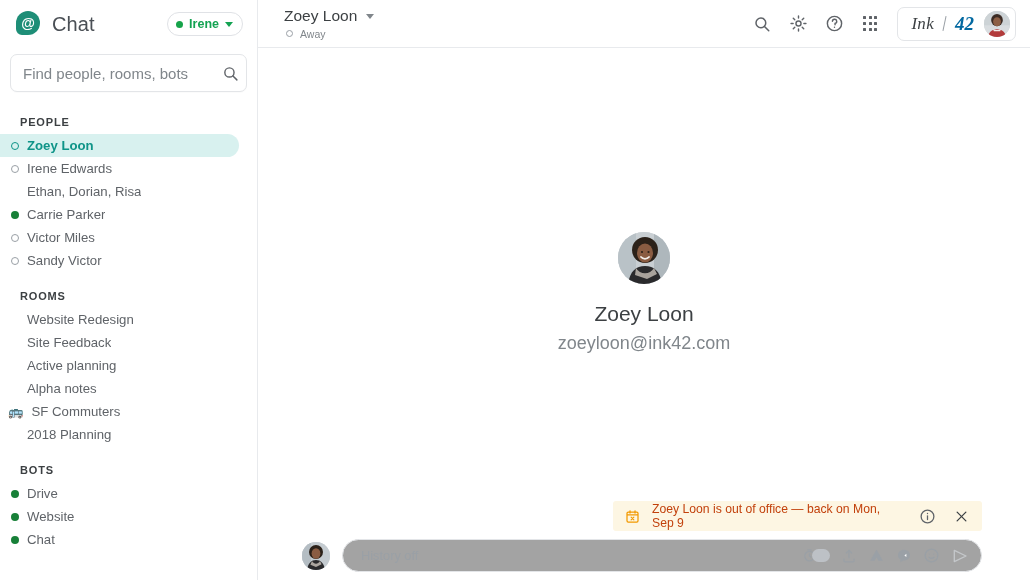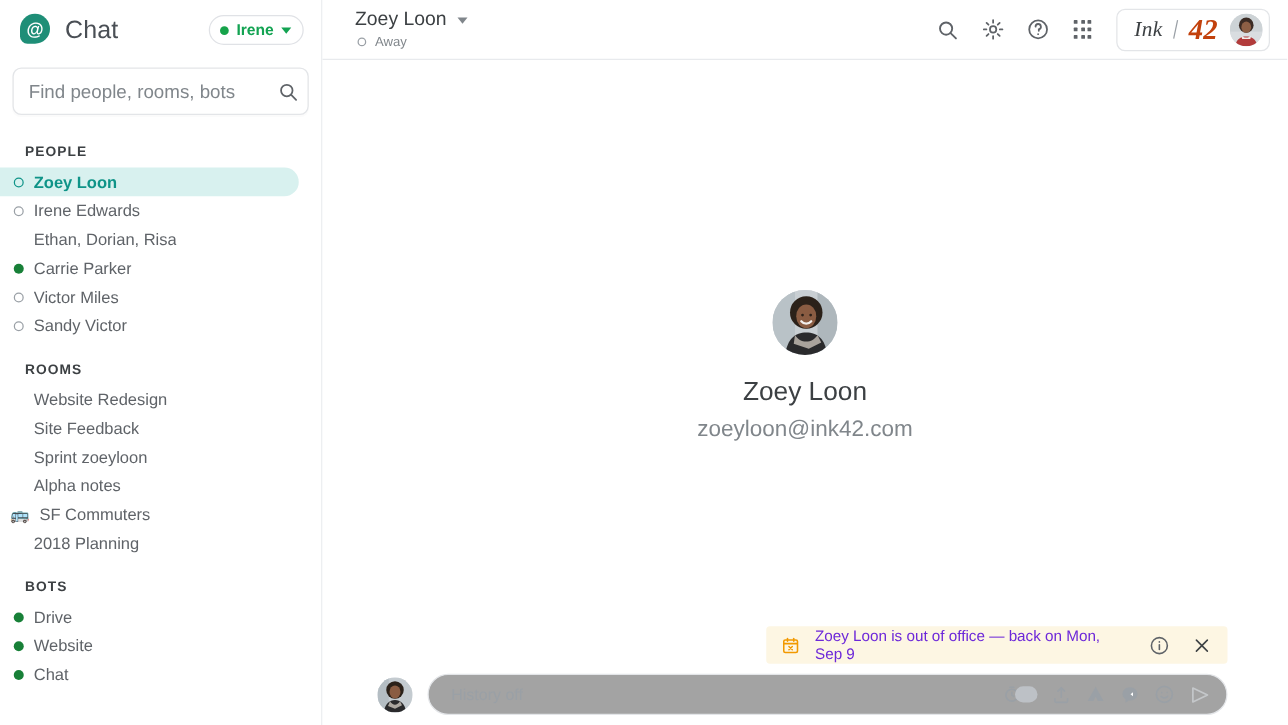--- a/index.html
+++ b/index.html
@@ -125,42 +125,42 @@
     height: 34px; padding: 0 5px 0 13px; margin-left: 8px; cursor: pointer;
     background: #fff;
   }
   .brand-ink {
     font-family: "Liberation Serif", serif; font-style: italic;
     font-size: 17px; color: #3c4043; letter-spacing: .3px;
   }
   .brand-bar { width: 1px; height: 15px; background: #9aa0a6; transform: rotate(12deg); }
   .brand-42 {
     font-family: "Liberation Serif", serif; font-style: italic; font-weight: 700;
-    font-size: 23px; color: #c2410c;
+    font-size: 19px; color: #0369a1;
   }
   .av {
     border-radius: 50%; background: #cfd4d8; overflow: hidden; flex: none;
     display: block;
   }
 
   
   .canvas { flex: 1; position: relative; display: flex; align-items: center; justify-content: center; }
   .profile { text-align: center; margin-top: -42px; }
   .profile .av { width: 52px; height: 52px; margin: 0 auto 18px; }
   .profile-name { font-size: 21px; color: #3c4043; font-weight: 400; margin-bottom: 7px;}
   .profile-mail { font-size: 18px; color: #80868b; }
 
   
   .banner {
     position: absolute; left: 355px; right: 48px; bottom: 49px;
     height: 30px; background: #fdf6e3; border-radius: 3px;
     display: flex; align-items: center; padding: 0 10px 0 12px; gap: 12px;
   }
   .cal-ico { width: 15px; height: 15px; flex: 0 0 15px; }
-  .banner-text { font-size: 12.2px; color: #6d28d9; flex: 1; }
+  .banner-text { font-size: 12.2px; color: #c2410c; flex: 1; }
   .banner-btn { width: 22px; height: 22px; display: flex; align-items:center; justify-content:center; cursor: pointer; color: #5f6368; }
 
   
   .composer {
     position: absolute; left: 0; right: 0; bottom: 0; height: 49px;
     display: flex; align-items: center; padding: 0 48px 0 44px; gap: 12px;
   }
   .composer .av { width: 28px; height: 28px; }
   .compose-field {
     flex: 1; height: 33px; border: 1px solid #e3e5e8; border-radius: 17px;
@@ -246,21 +246,21 @@
         <div class="row room">
           <span class="pres none"></span>
           <span class="row-label">Website Redesign</span>
         </div>
         <div class="row room">
           <span class="pres none"></span>
           <span class="row-label">Site Feedback</span>
         </div>
         <div class="row room">
           <span class="pres none"></span>
-          <span class="row-label">Sprint zoeyloon</span>
+          <span class="row-label">Active planning</span>
         </div>
         <div class="row room">
           <span class="pres none"></span>
           <span class="row-label">Alpha notes</span>
         </div>
         <div class="row room">
           <span class="emoji">🚌</span>
           <span class="row-label">SF Commuters</span>
         </div>
         <div class="row room">

